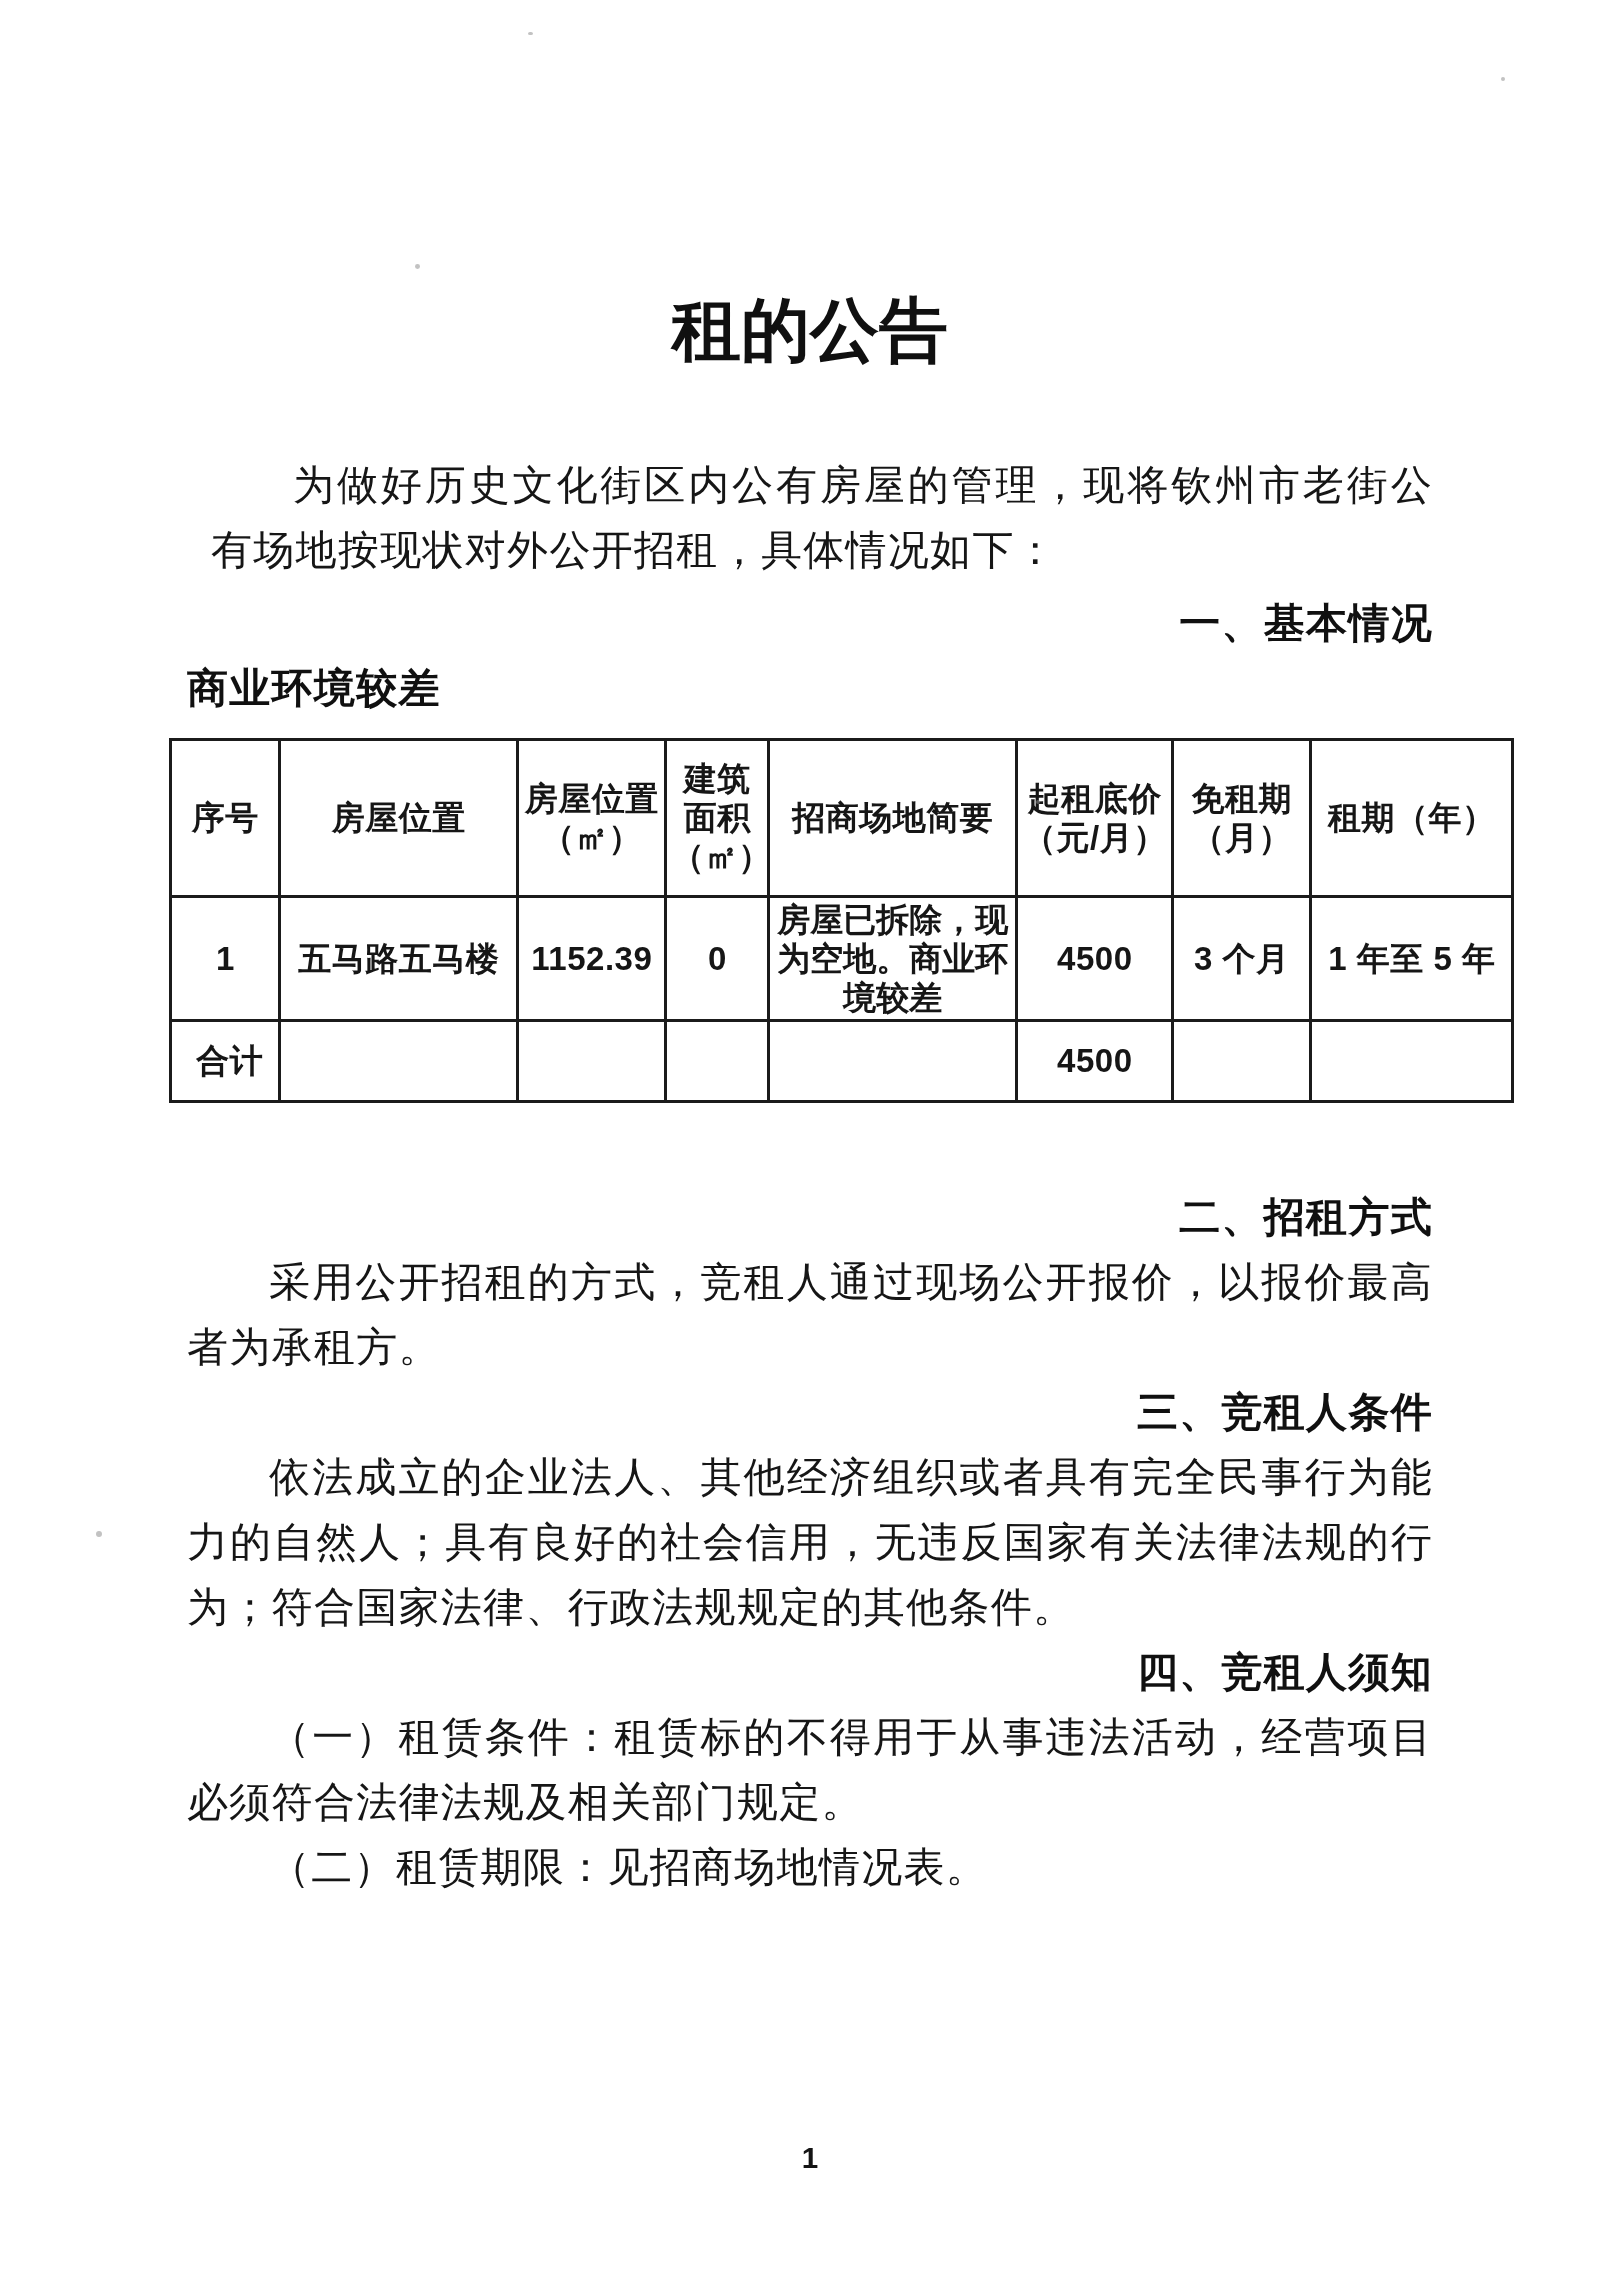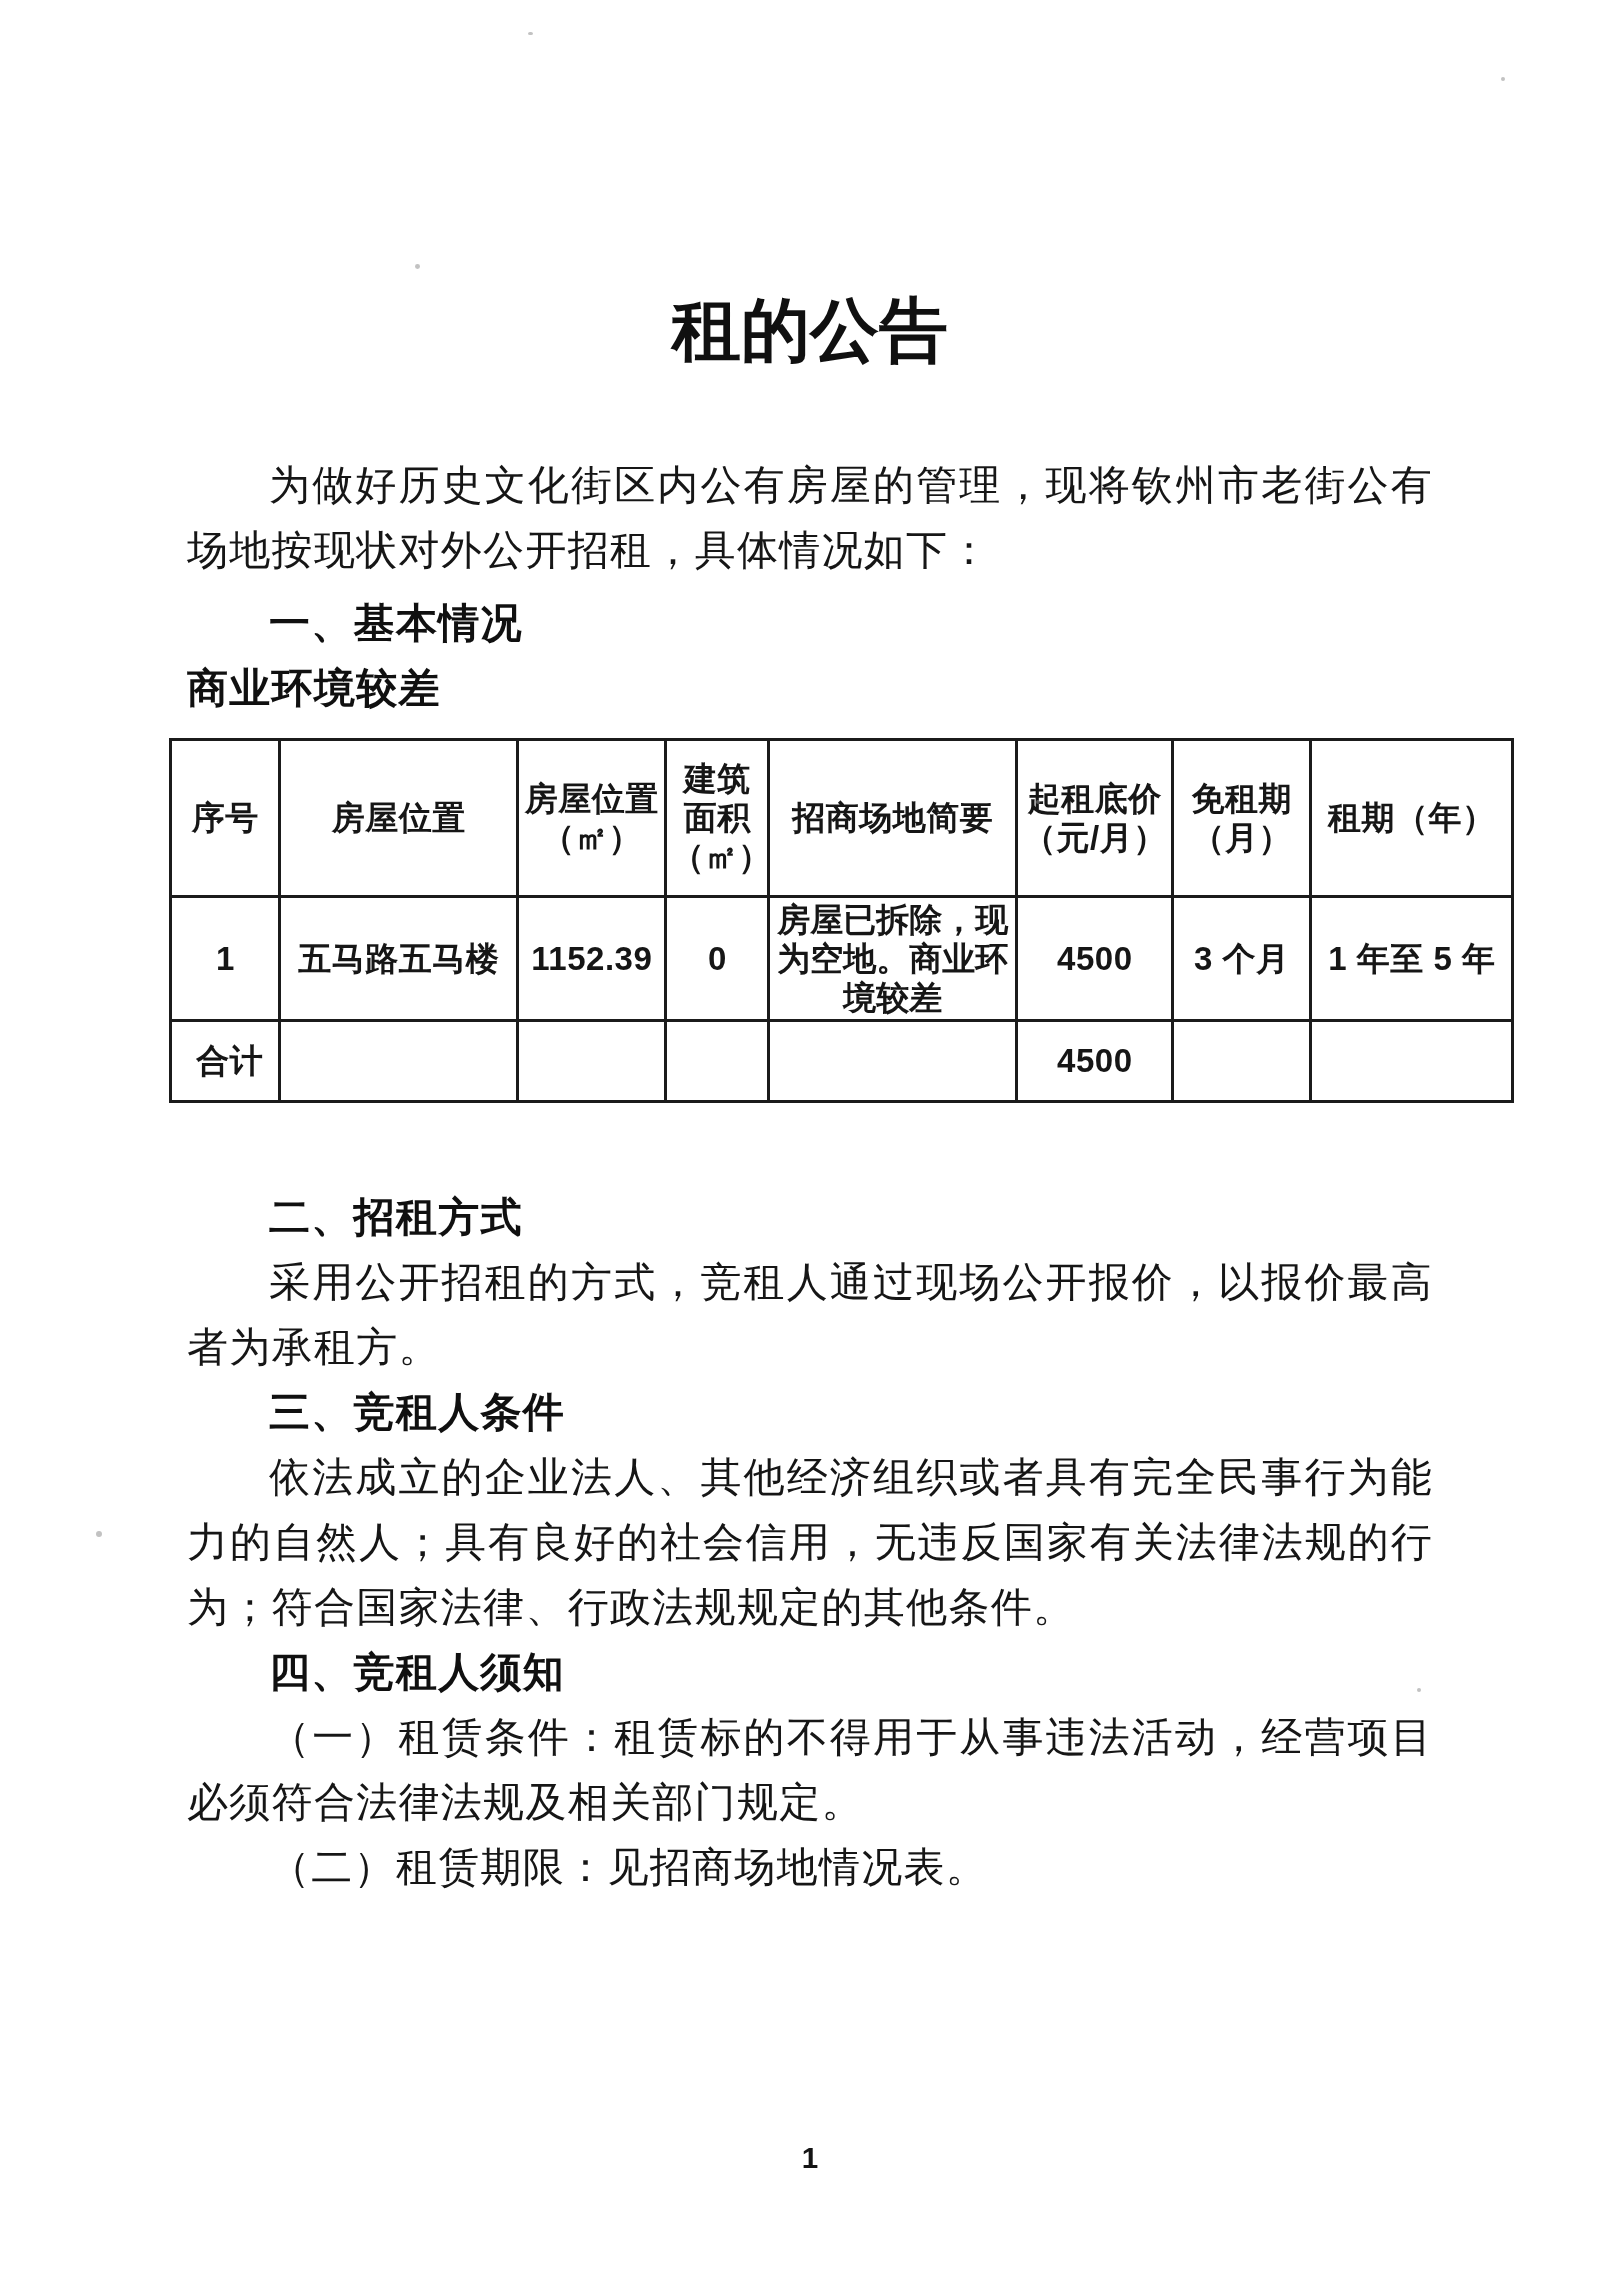--- a/index.html
+++ b/index.html
@@ -32,25 +32,26 @@
     text-align: center;
     letter-spacing: 0;
     color: #101010;
   }
   .para {
     margin: 0;
     text-align: justify;
     text-indent: 2em;
     font-weight: 500;
   }
-  .intro { margin-top: 57px; }
+  .intro { margin-top: 57px; margin-left: 24px; }
   .sec-heading {
     font-weight: 800;
     text-indent: 2em;
     color: #101010;
+    text-align: right;
   }
   .sec-heading-1 { margin-top: 7.9px; }
   .sec-heading-2 { margin-top: 82px; }
   .table-caption {
     font-weight: 800;
     color: #101010;
   }
   table.site-table {
     border-collapse: collapse;
     table-layout: fixed;

